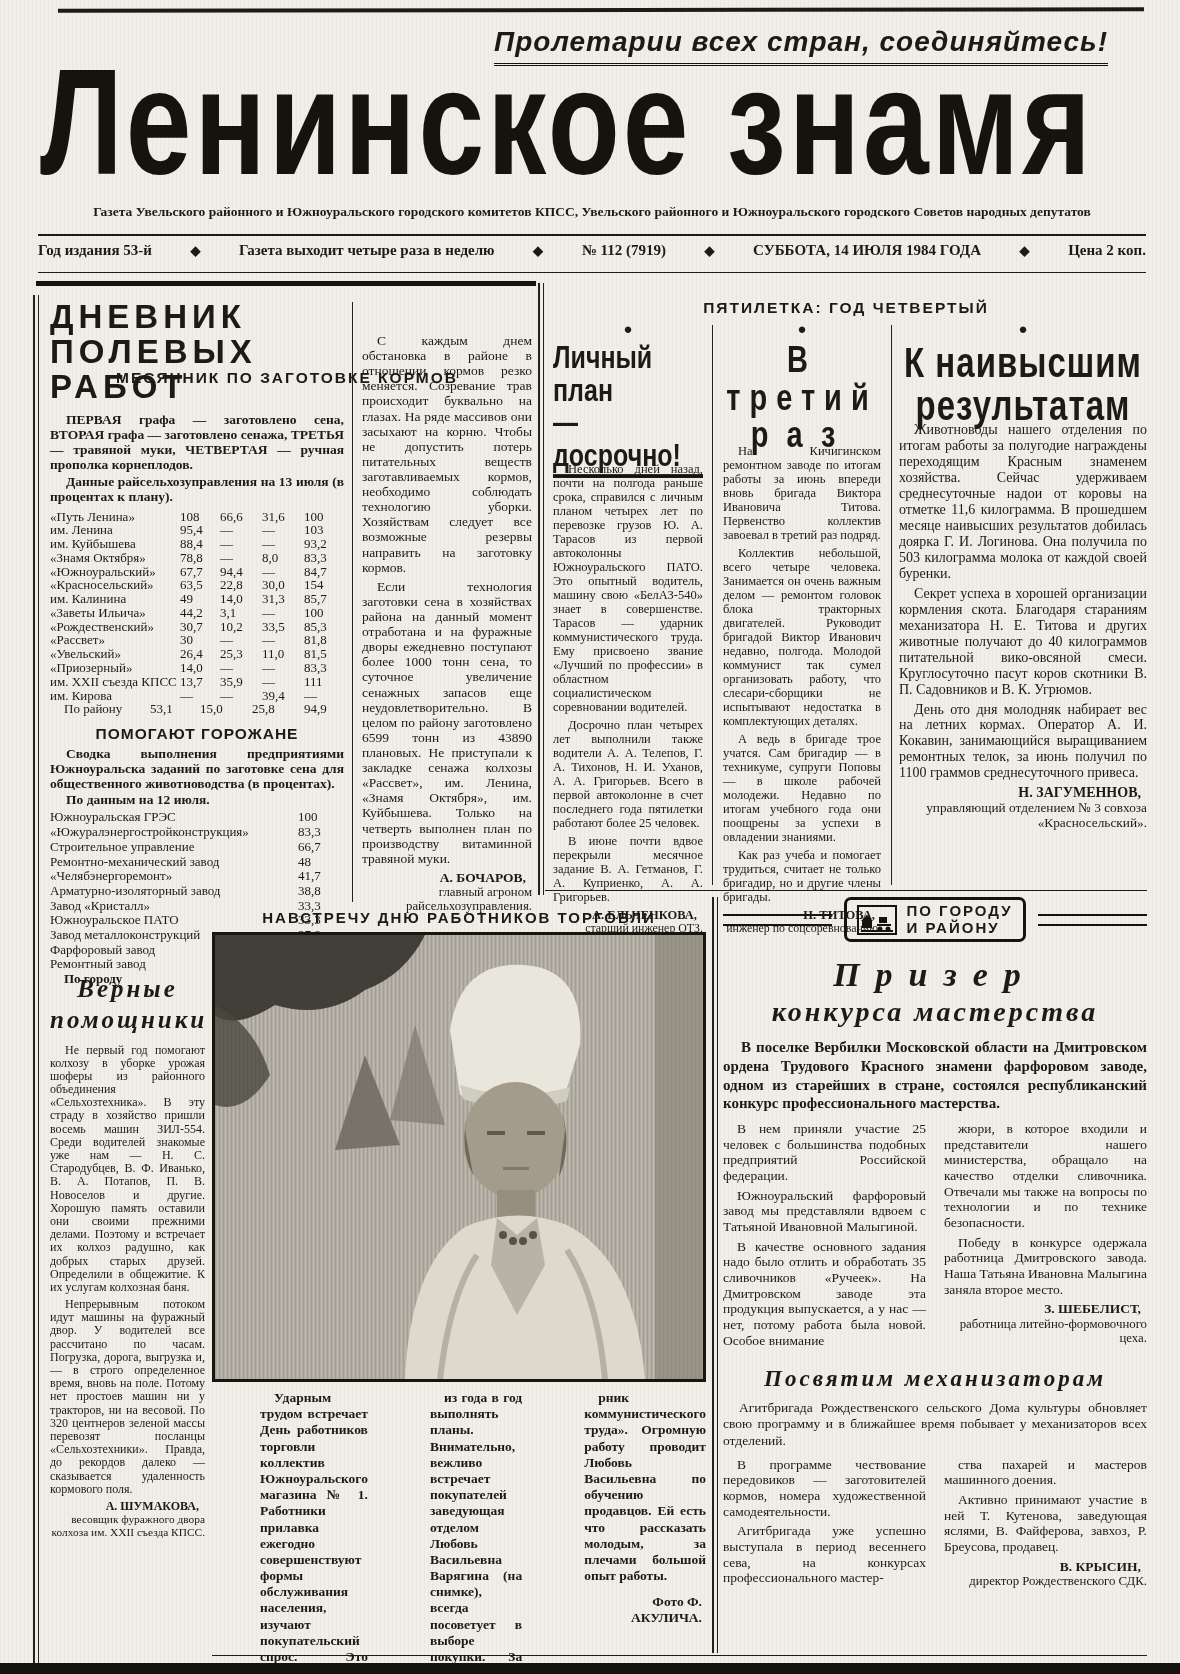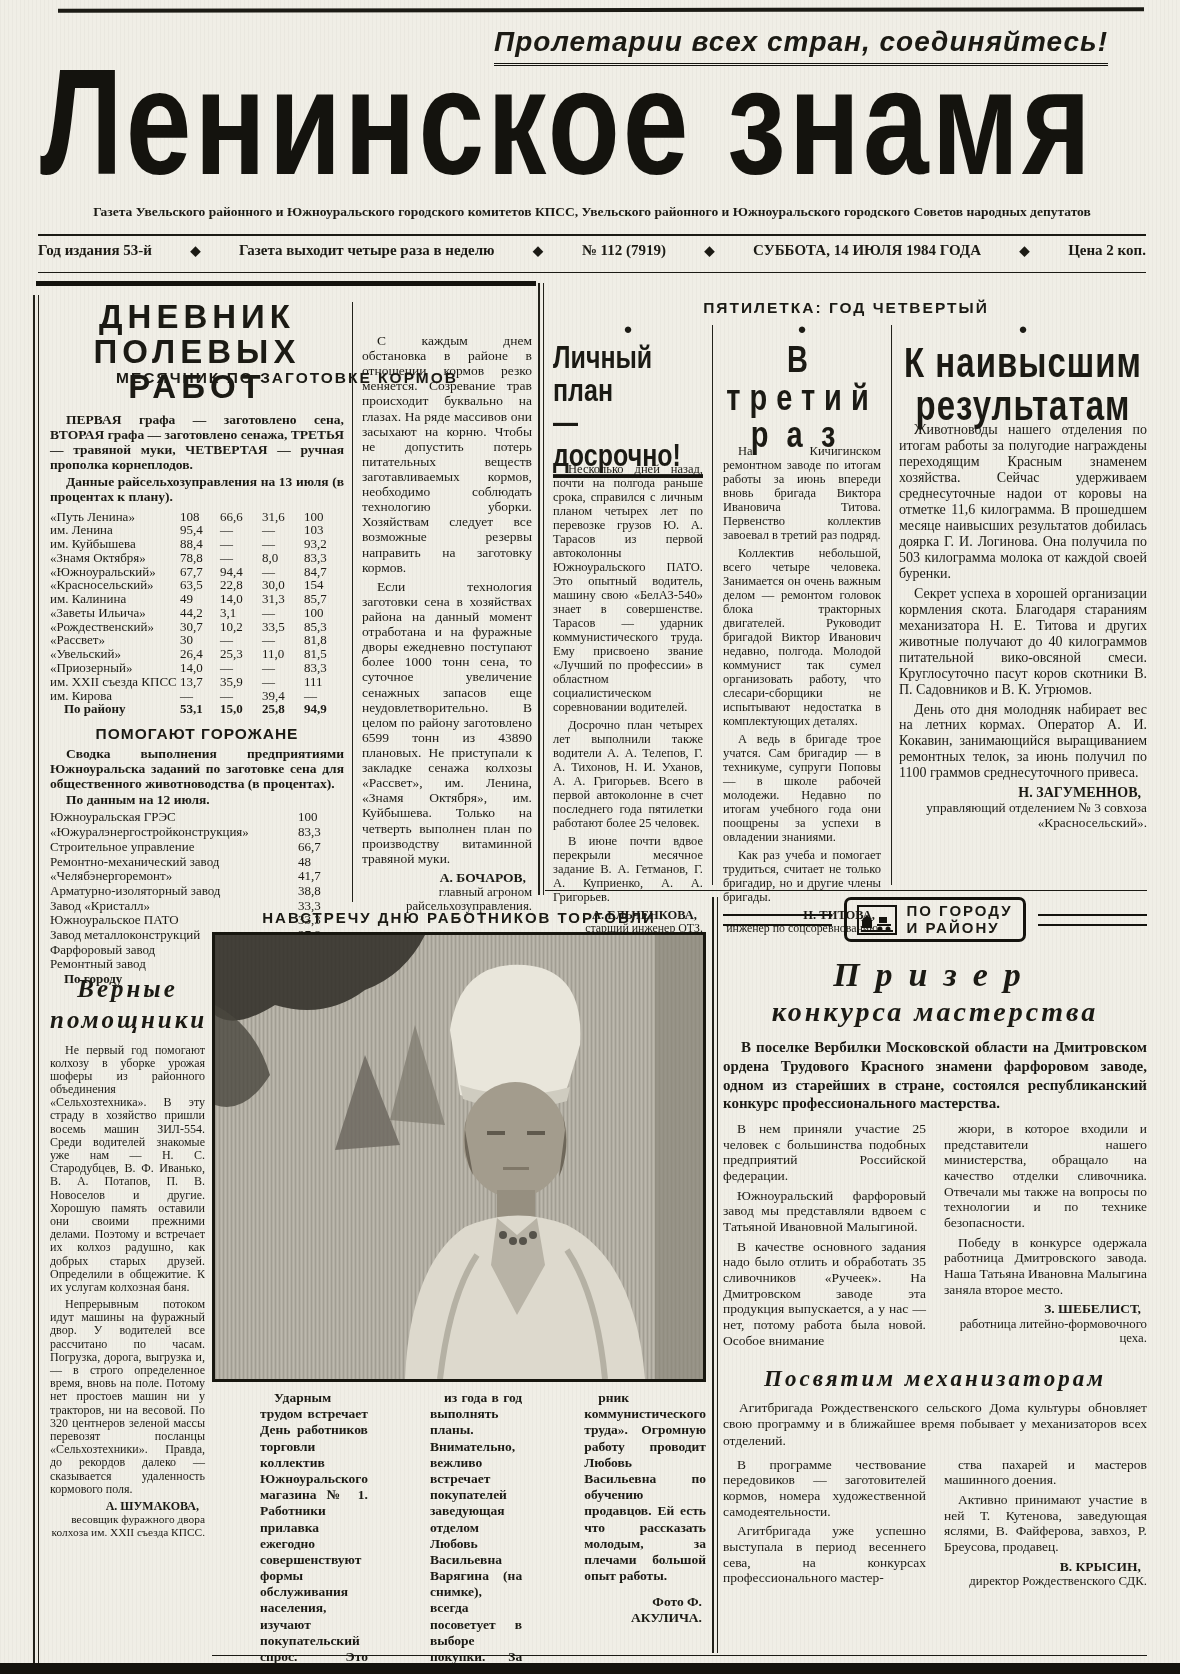--- a/index.html
+++ b/index.html
@@ -25,29 +25,29 @@
   .infoline{position:absolute;top:242px;left:38px;width:1108px;display:flex;
     justify-content:space-between;align-items:center;font-weight:bold;font-size:15px;}
   .diamond{font-size:13px;}
   
   .kicker{position:absolute;display:flex;align-items:center;gap:10px;
     font-family:"Liberation Sans",sans-serif;font-weight:bold;font-size:15.5px;letter-spacing:2px;flex-direction:column;}
   .kicker .ln{flex:1;border-top:2px solid #14130e;height:0;}
   .kicker .ln.short{flex:0 0 70px;}
   
   .diary{position:absolute;left:50px;top:300px;width:294px;}
-  .h-diary{font-family:"Liberation Sans",sans-serif;font-weight:bold;text-align:center;
+  .h-diary{font-family:"Liberation Sans",sans-serif;font-weight:bold;
     font-size:33px;line-height:1.06;letter-spacing:5px;}
   .lead-b{font-weight:bold;font-size:13.5px;line-height:1.12;text-align:justify;margin-top:7px;}
   .lead-b .ind{display:block;text-indent:16px;}
   .t-wrap{margin-top:5px;}
   .t-row{display:grid;grid-template-columns:1fr 40px 42px 42px 40px;font-size:13px;line-height:1.06;}
   .t-row span{white-space:nowrap;}
   .t-row .v{text-align:left;}
-  .t-total{font-weight:bold;}
+  .t-total{font-weight:normal;gap:10px;}
   .c-title{font-family:"Liberation Sans",sans-serif;font-weight:bold;font-size:15.5px;
     letter-spacing:1px;text-align:center;margin-top:9px;}
   .c-row{display:grid;grid-template-columns:1fr 56px;font-size:13px;line-height:1.13;}
   .c-row .v{padding-left:10px;}
   .c-total{font-weight:bold;}
   
   .copy{text-align:justify;margin-top:29px;}
   .copy p{margin:0 0 4px;text-indent:15px;}
   .sig-name{font-weight:bold;text-align:right;padding-right:6px;margin-top:2px;}
   .sig-role{text-align:right;font-size:.95em;line-height:1.12;}

